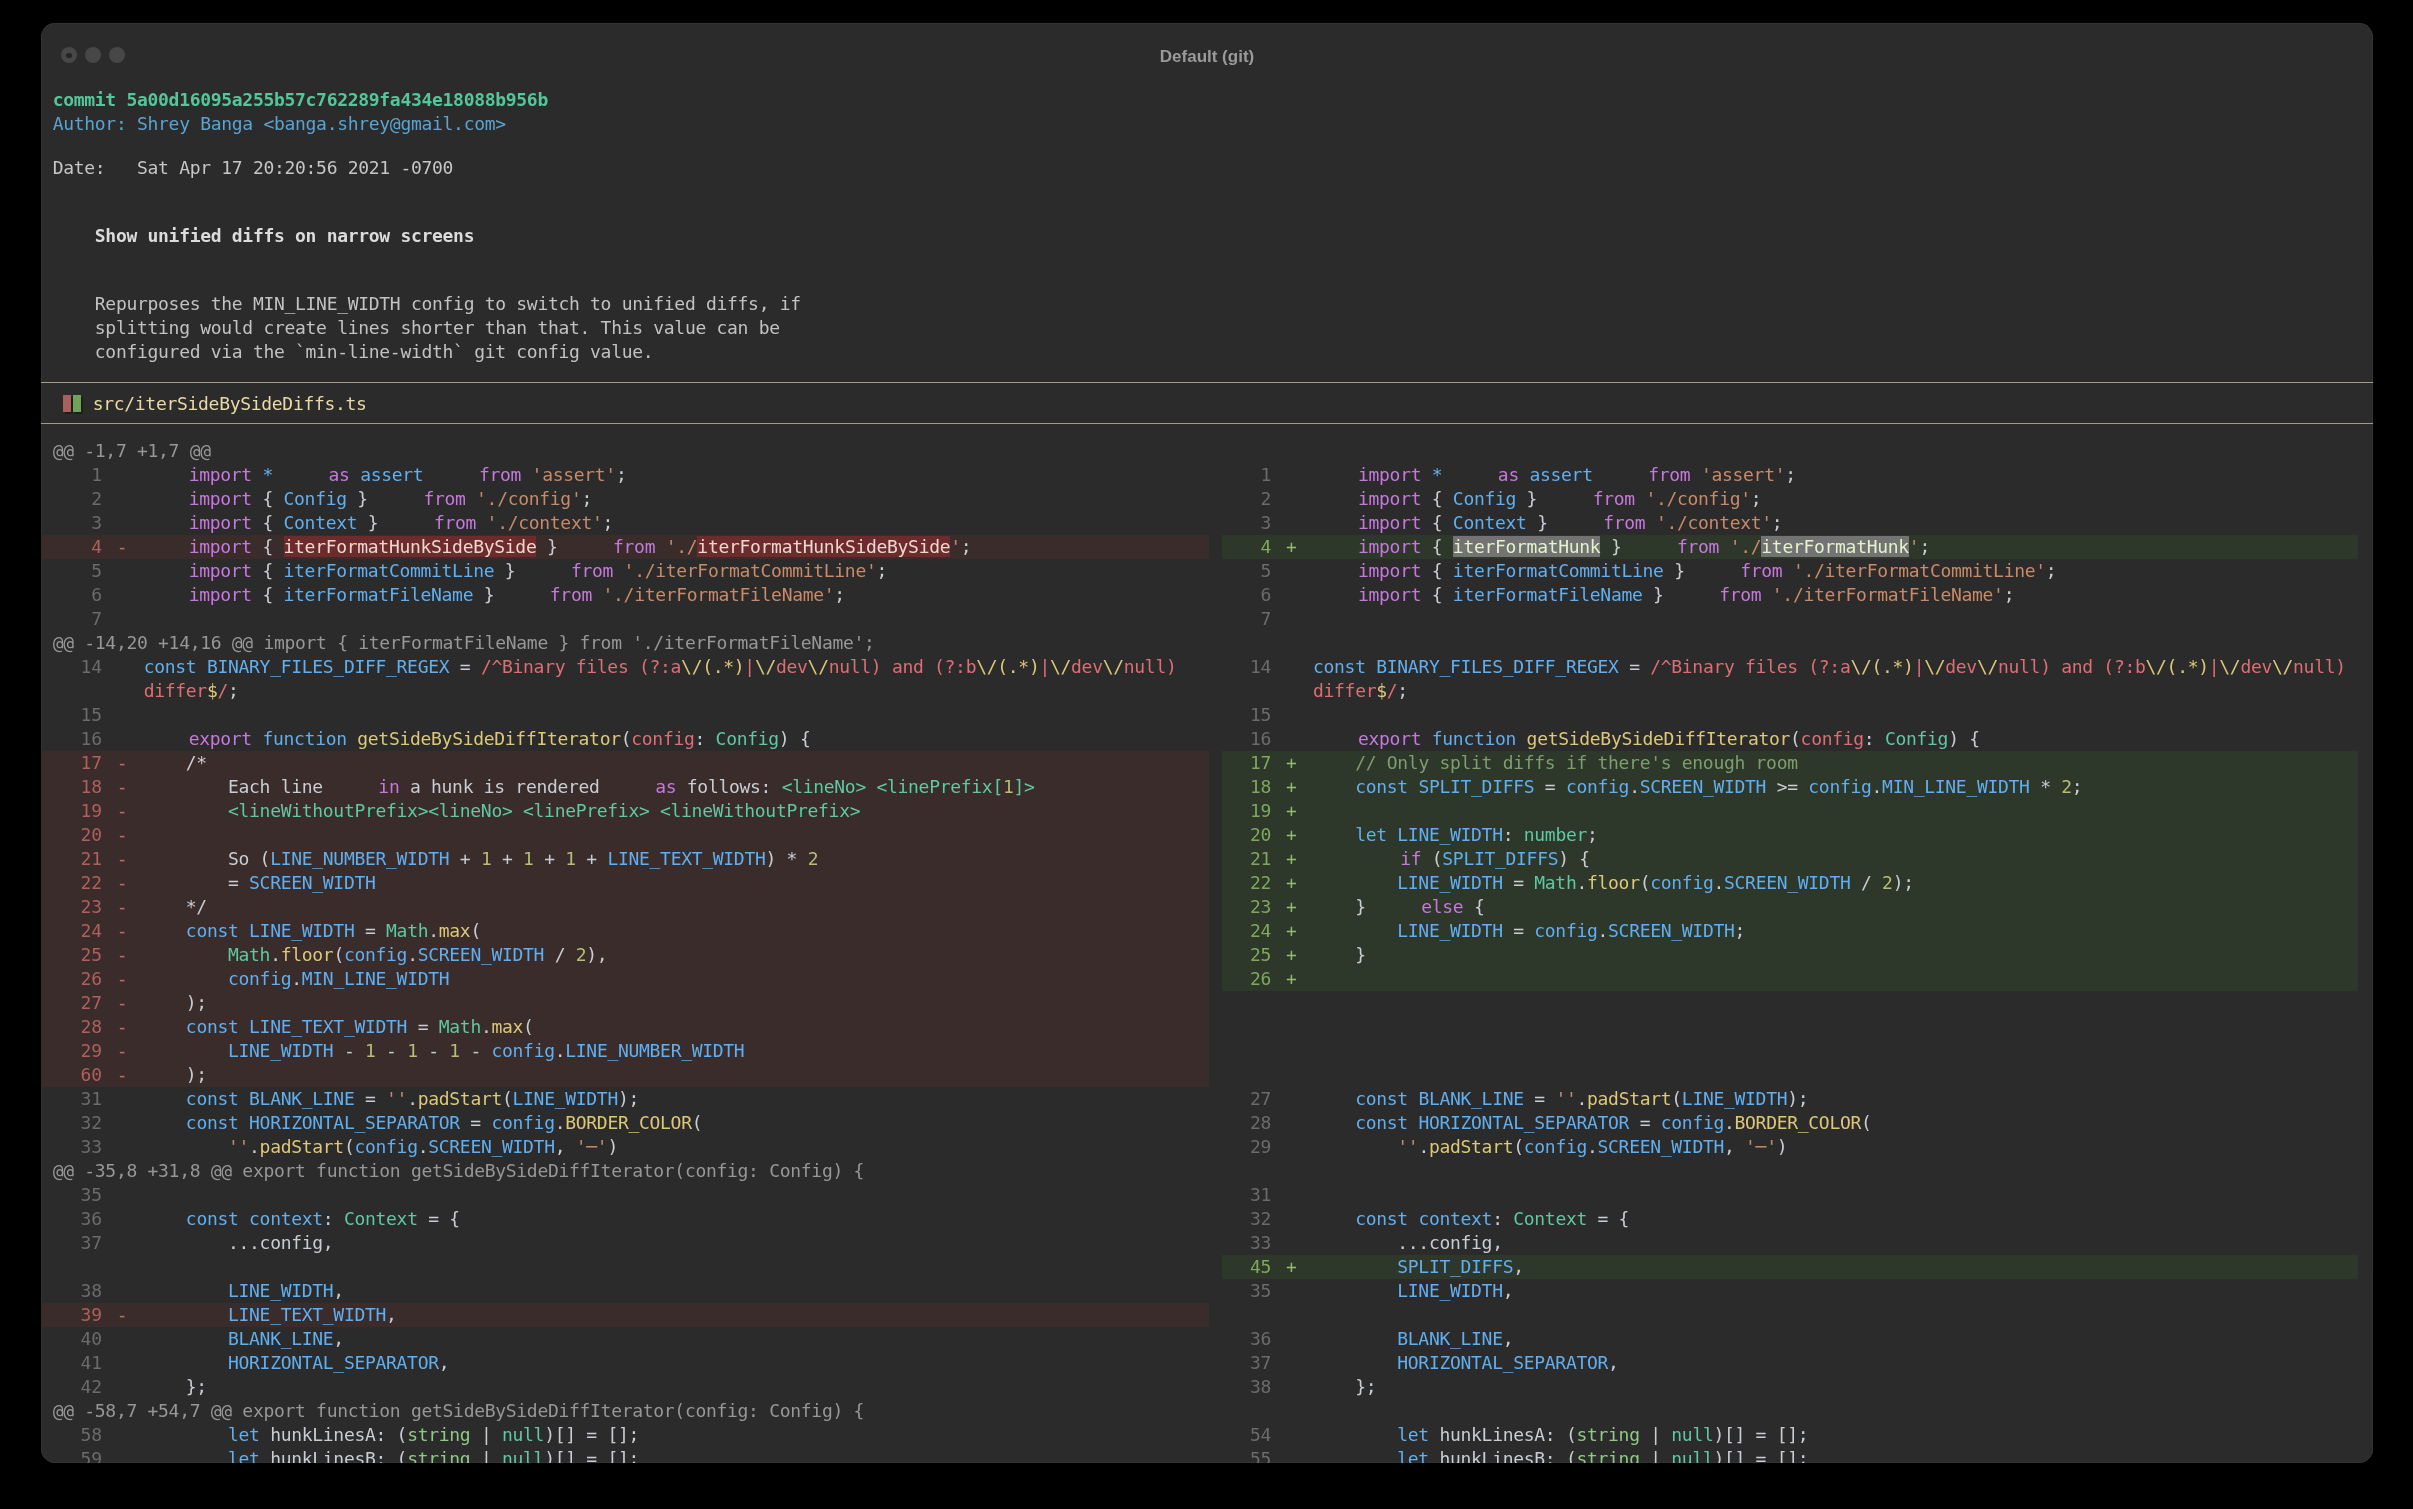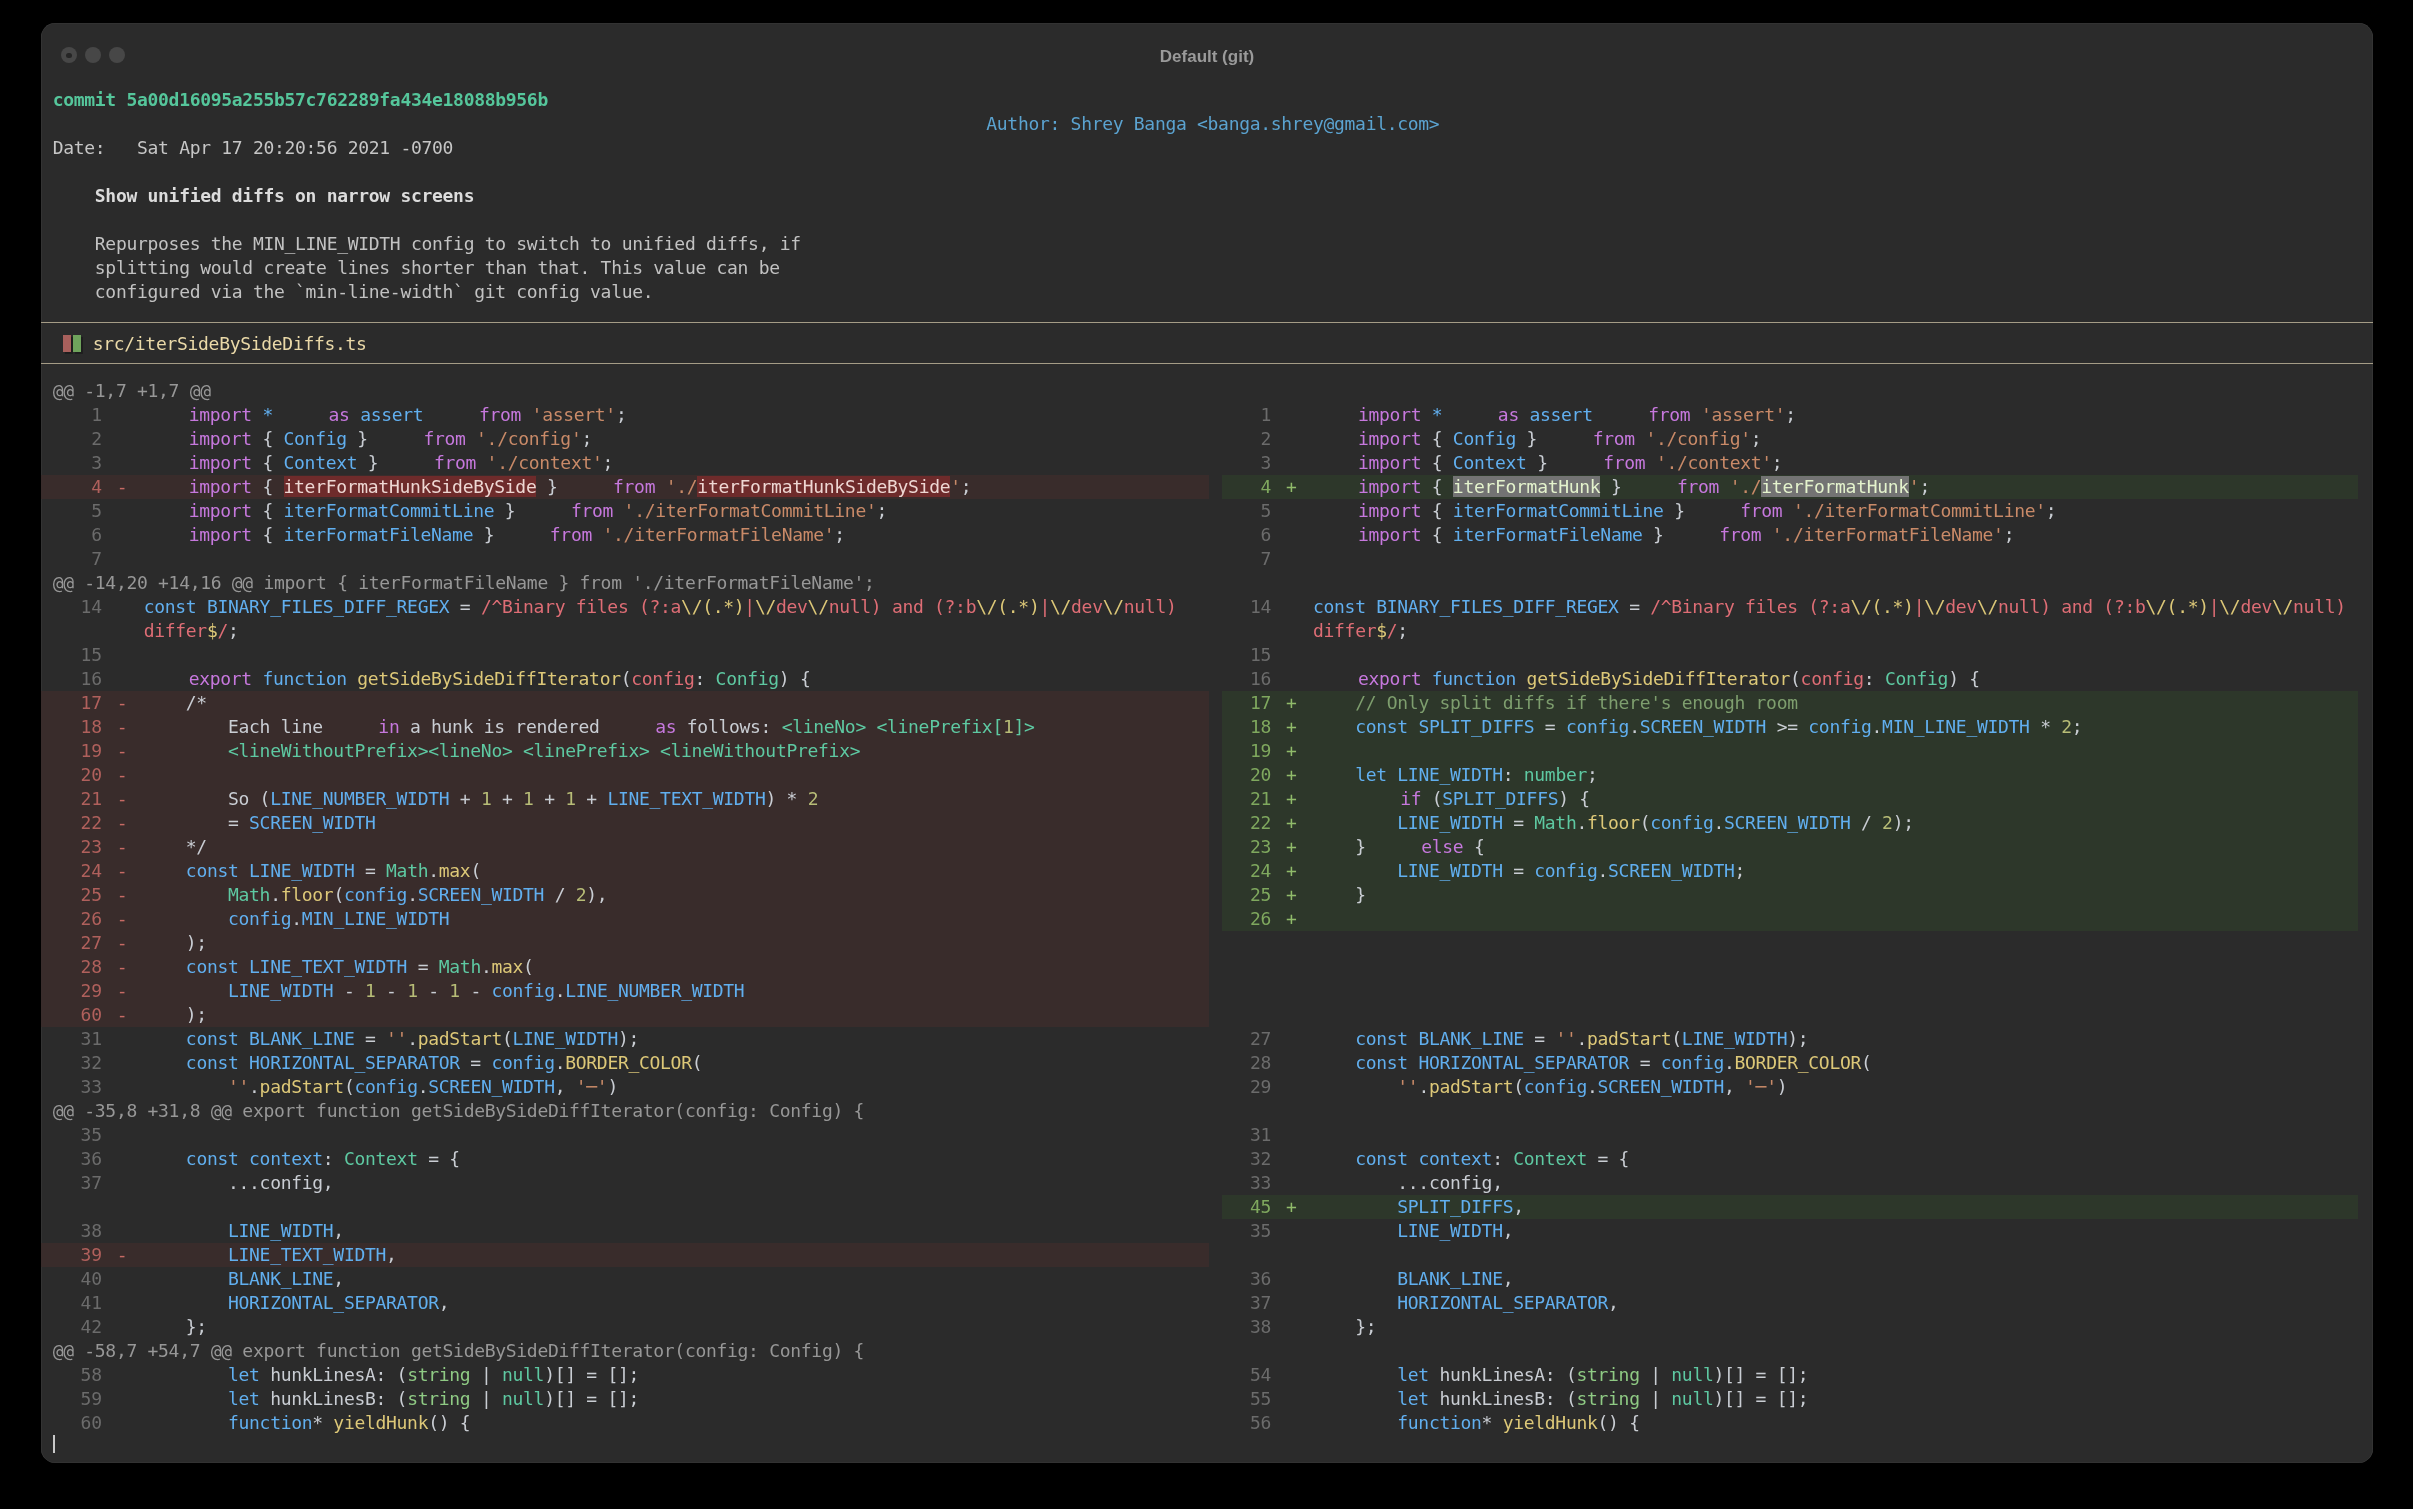--- a/index.html
+++ b/index.html
@@ -12,21 +12,21 @@
   .titlebar{position:relative;height:65px;}
   .lights{position:absolute;left:20px;top:24px;display:flex;gap:7.8px;}
   .light{width:16px;height:16px;border-radius:50%;background:#474747;position:relative;}
   .light.close::after{content:"";position:absolute;left:5.2px;top:5.2px;width:5.8px;height:5.8px;
           border-radius:50%;background:#252525;}
   .title{text-align:center;line-height:67px;color:#9a9a9a;font-size:17px;
          font-family:"Liberation Sans", sans-serif;font-weight:bold;}
   
   .content{font-size:18px;letter-spacing:-0.3px;color:#c9cdd3;}
   .cline{padding-left:11.7px;height:24px;line-height:24px;white-space:pre;}
-  .cl-green{color:#55c69b;font-weight:bold;} .cl-blue{color:#5ba3d0;text-align:center;} .cl-plain{color:#c6c6c6;}
+  .cl-green{color:#55c69b;font-weight:bold;} .cl-blue{color:#5ba3d0;} .cl-plain{color:#c6c6c6;margin-top:20px;}
   .cl-subject{color:#dcdcdc;font-weight:bold;} .cl-body{color:#c2c2c2;}
   .hr{border-top:1.3px solid #a59c86;height:0;}
   .hr.top{margin-top:18px;}
   .filehdr{padding-left:22px;height:40px;display:flex;align-items:center;gap:11.7px;}
   .fileicon{display:inline-flex;width:18px;height:17px;position:relative;}
   .fileicon i{display:block;width:8.4px;height:17px;}
   .fileicon .del{background:#a8605c;box-shadow:1.9px 1.9px 0 #1d1d1d;}
   .fileicon .add{background:#6fa35c;box-shadow:1.9px 1.9px 0 #1d1d1d;margin-left:1.3px;}
   .filename{color:#ead9a8;font-size:18px;}
   #diff{margin-top:14.3px;}

